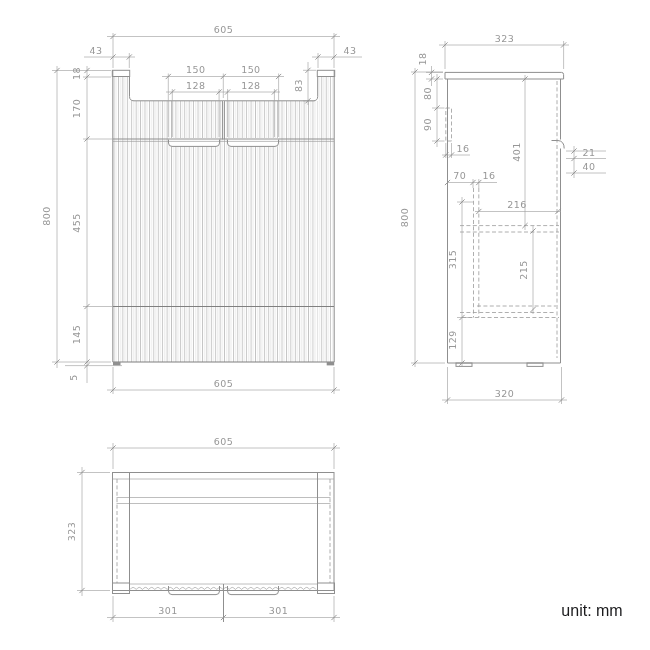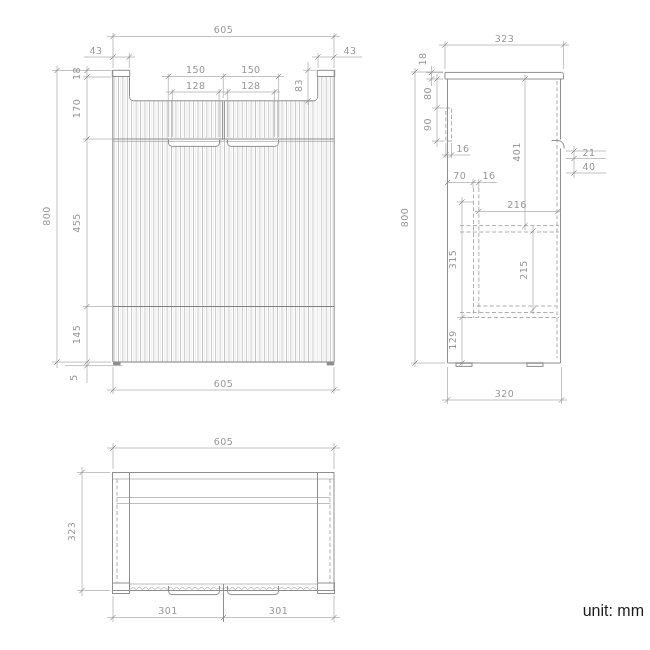--- a/index.html
+++ b/index.html
@@ -5,21 +5,21 @@
   html,body{margin:0;padding:0;background:#fff;}
   #canvas{position:relative;width:650px;height:650px;background:#ffffff;overflow:hidden;
           font-family:"DejaVu Sans",sans-serif;}
   svg{position:absolute;left:0;top:0;}
   svg text{fill:#979797;font-size:9.5px;font-family:"DejaVu Sans",sans-serif;letter-spacing:.4px;}
   .outl{stroke:#8f8f8f;stroke-width:1;fill:none;}
   .outl2{stroke:#7f7f7f;stroke-width:1.2;fill:none;}
   .thin{stroke:#9b9b9b;stroke-width:.65;fill:none;}
   .dash{stroke:#9b9b9b;stroke-width:.8;fill:none;stroke-dasharray:4 2.4;}
   .dim{stroke:#a2a2a2;stroke-width:.65;fill:none;}
-  #unit-label{position:absolute;left:540px;top:602px;width:104px;text-align:right;
+  #unit-label{position:absolute;left:540px;top:602px;width:104px;text-align:center;
               color:#1b1b1d;font-size:16px;font-family:"Liberation Sans","DejaVu Sans",sans-serif;}
 </style>
 </head>
 <body>
 
 <div id="canvas">
 <svg width="650" height="650" viewBox="0 0 650 650">
   <defs>
     <g id="tk">
           <line x1="-2.6" y1="2.6" x2="2.6" y2="-2.6" stroke="#8f8f8f" stroke-width="0.9"></line>

